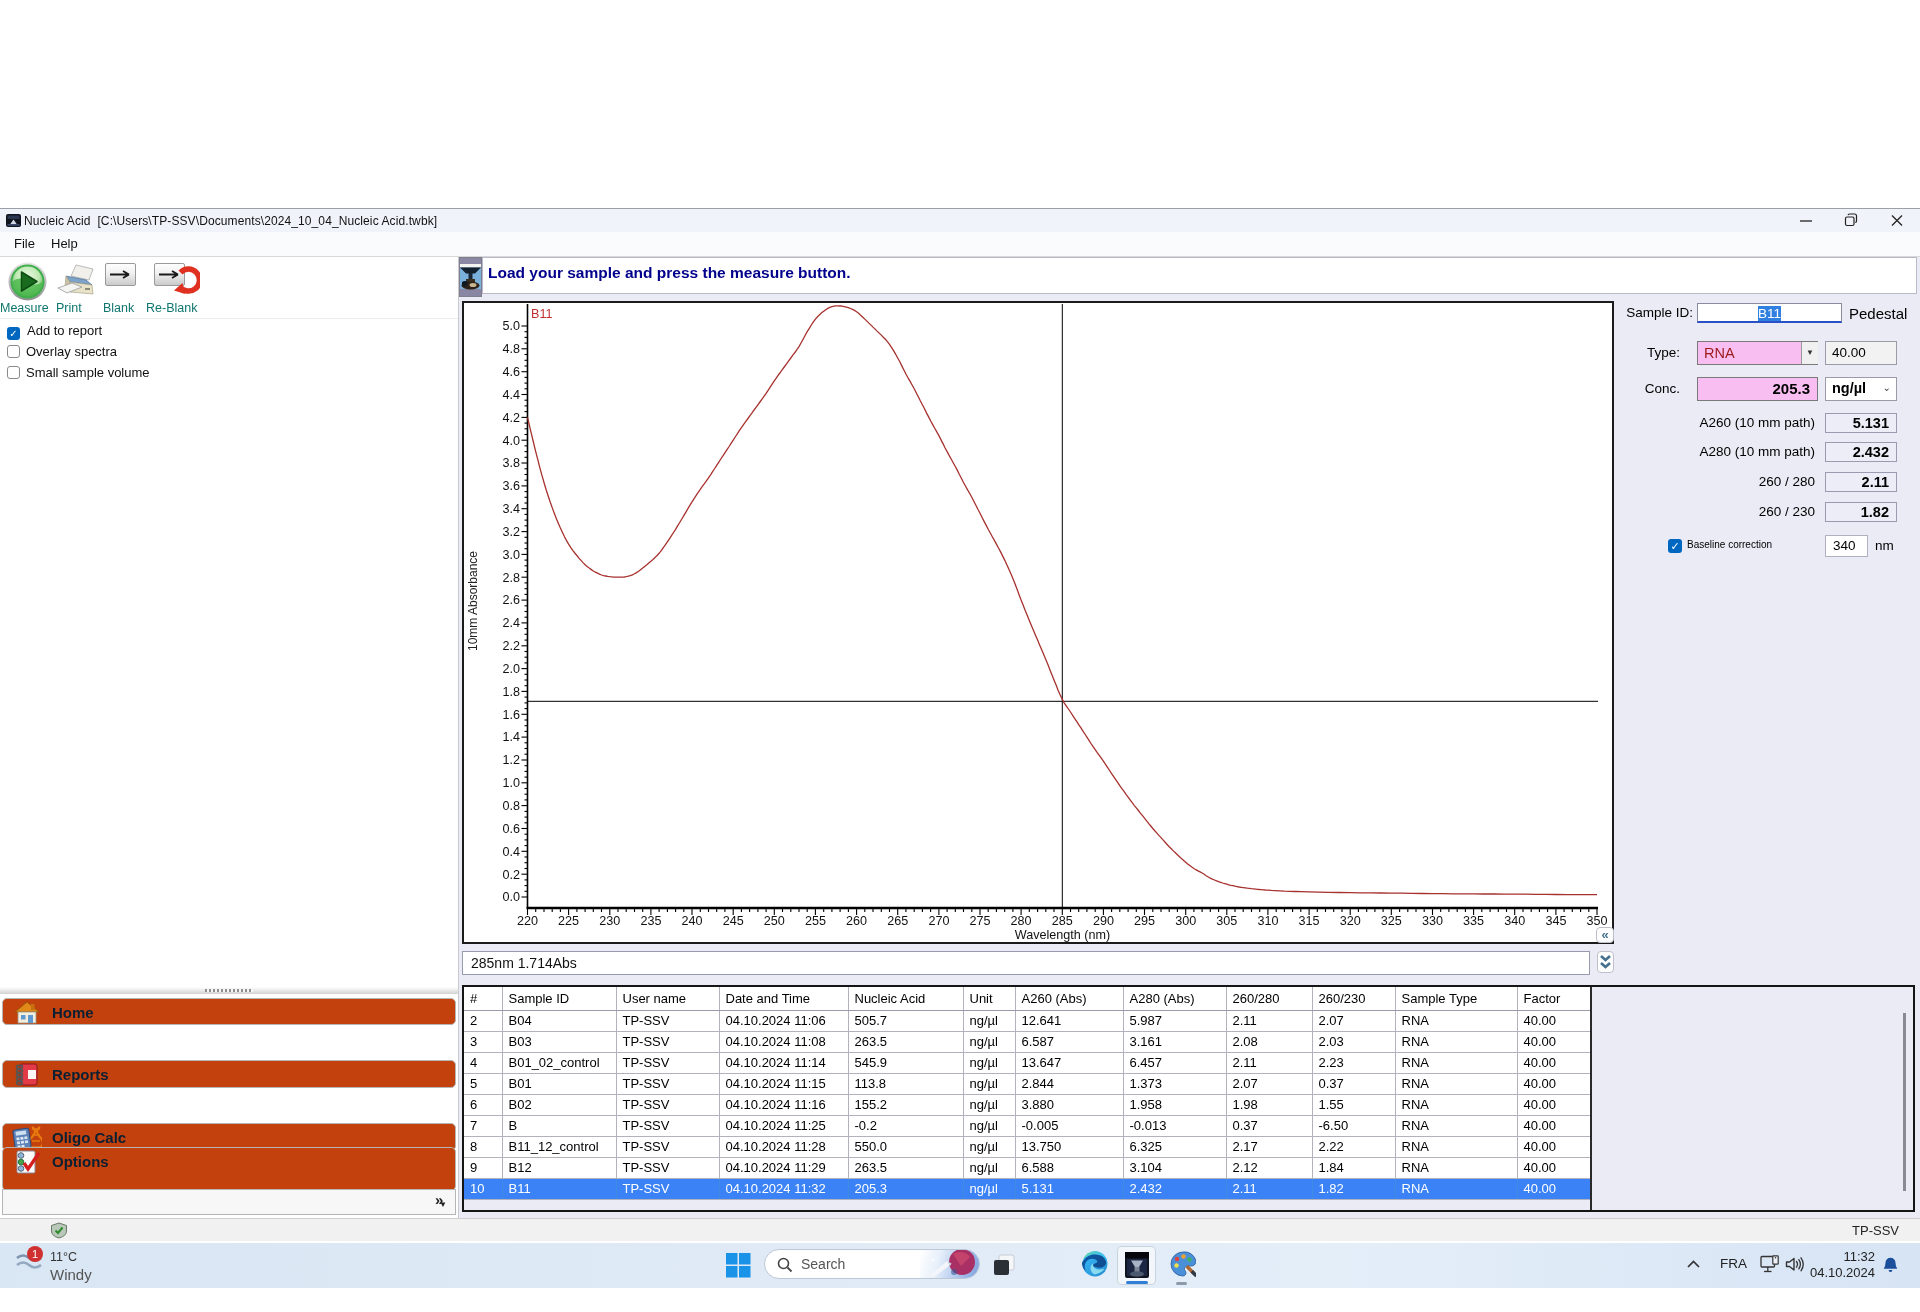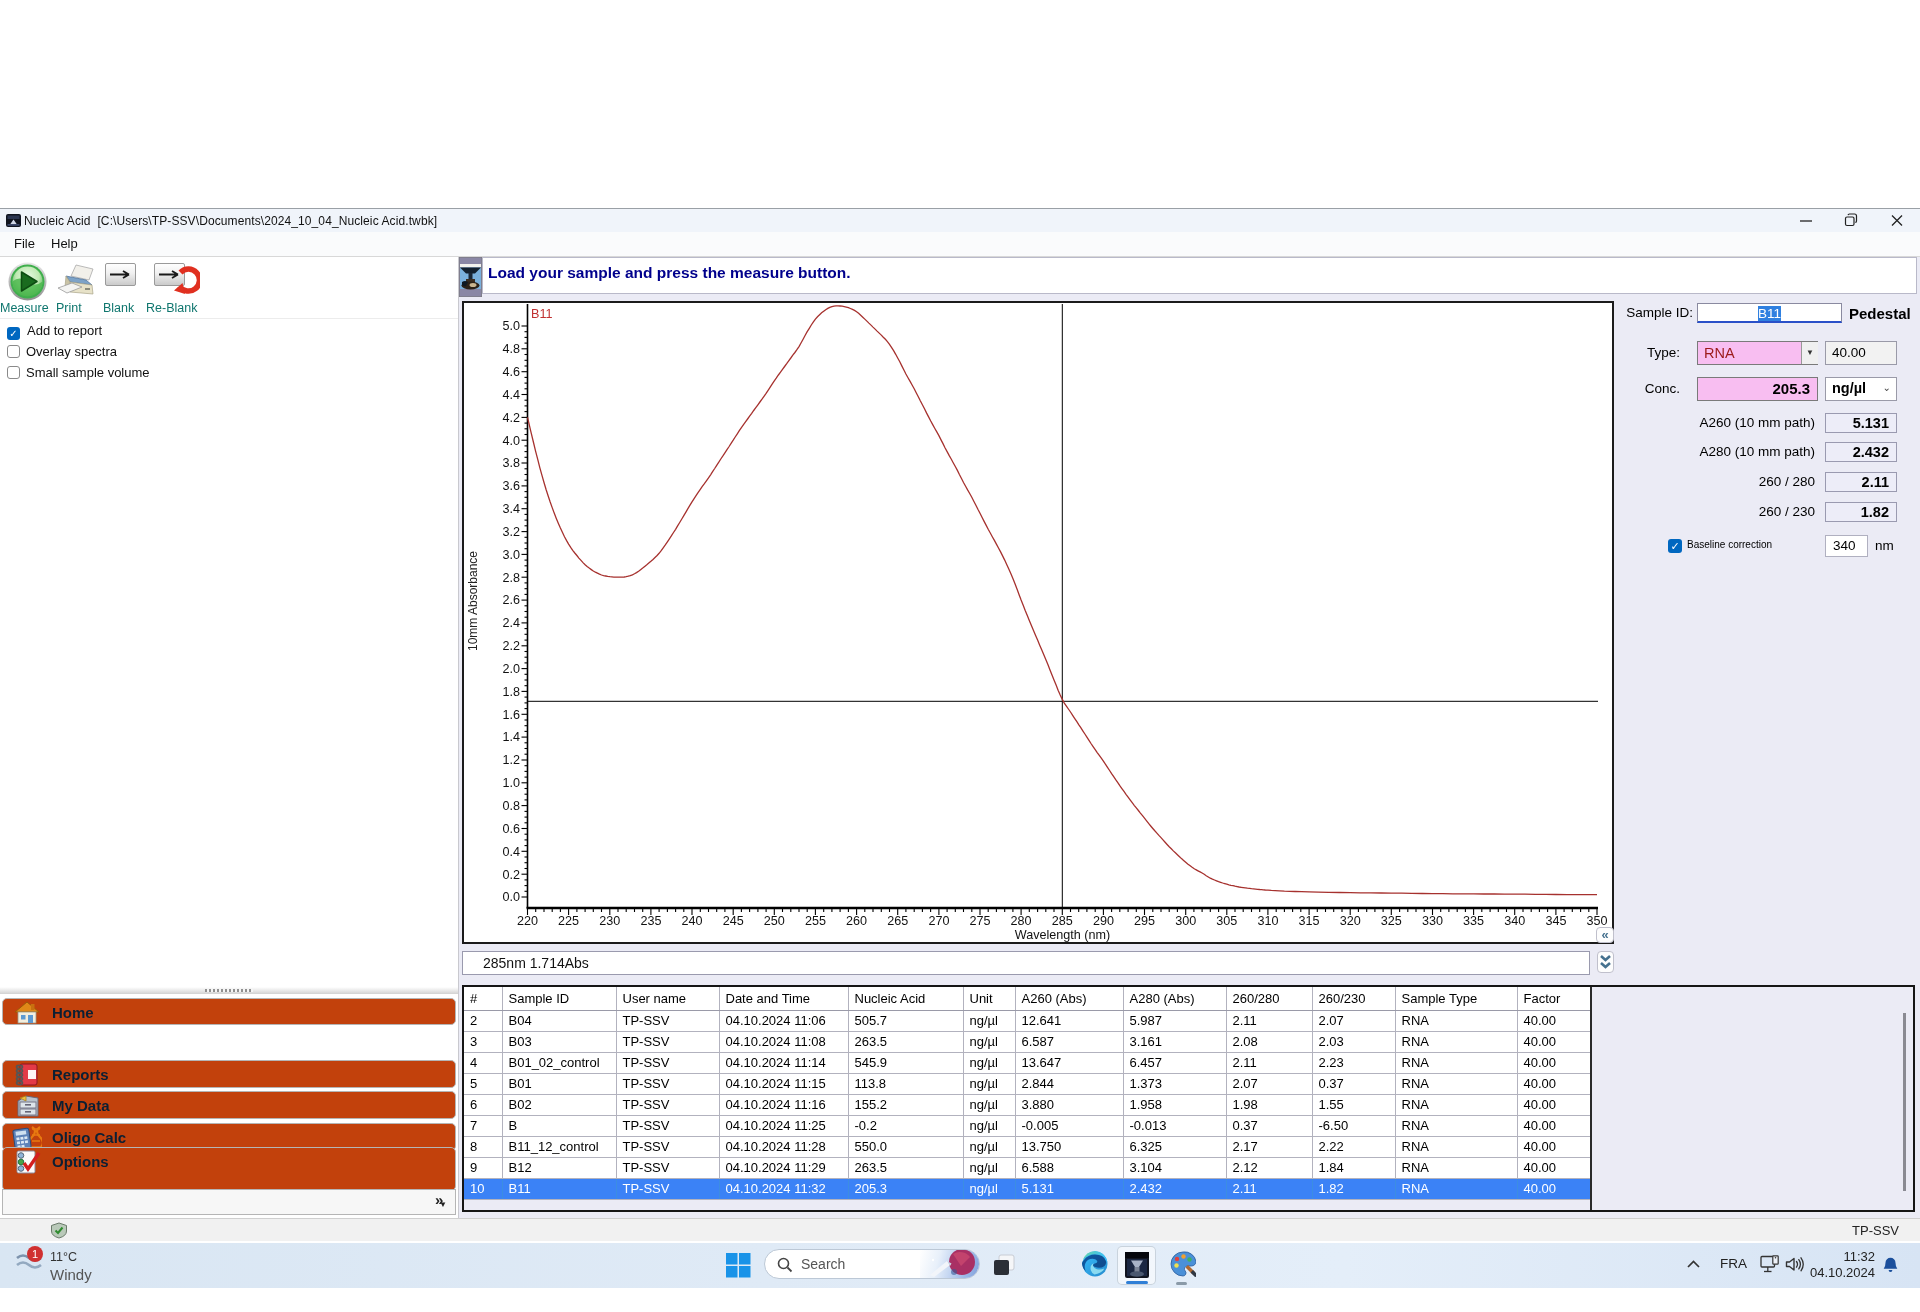--- a/index.html
+++ b/index.html
@@ -11,21 +11,21 @@
 #menubar span{position:absolute;top:4px;font-size:13px;color:#111}
 #leftpanel{position:absolute;left:0;top:48px;width:459px;height:962px;background:#fff;border-right:1px solid #c9c9cf}
 #toolbar{position:absolute;left:0;top:0;width:458px;height:62px;background:#fff;border-bottom:1px solid #ececec}
 .tlabel{position:absolute;top:44px;font-size:12.5px;color:#0f766e;}
 .cbrow{position:absolute;left:7px;font-size:13px;color:#111}
 .cb{display:inline-block;width:13px;height:13px;border:1px solid #8a8a8a;border-radius:3px;background:#fff;vertical-align:-2px;margin-right:6px}
 .cbc{display:inline-block;width:13px;height:13px;border-radius:3px;background:#0067c0;vertical-align:-2px;margin-right:7px;color:#fff;font-size:10px;text-align:center;line-height:13px}
 #rightregion{position:absolute;left:459px;top:48px;width:1461px;height:962px;background:#ebebf5}
 #msgbox{position:absolute;left:23px;top:0px;width:1435px;height:37px;background:#fff;border:1px solid #b9b9c9}
 #chartbox{position:absolute;left:3px;top:44px;width:1152px;height:643px;background:#fff;border:2px solid #1b1b1b}
-#statusline{position:absolute;left:3px;top:694px;width:1128px;height:24px;background:#fff;border:1px solid #9a9aae;font-size:14px;color:#111;padding:3px 0 0 20px}
+#statusline{position:absolute;left:3px;top:694px;width:1128px;height:24px;background:#fff;border:1px solid #9a9aae;font-size:14px;color:#111;padding:3px 0 0 8px}
 #tablebox{position:absolute;left:3px;top:728px;width:1453px;height:227px;background:#ebebf5;border:2px solid #151515}
 .srow{position:absolute;left:2px;width:454px;height:27px;background:#c2410c;border:1px solid #b5b5b5;border-radius:5px}
 .srow .sic{position:absolute;left:9px;top:0px;width:30px;height:26px}
 .srow .stx{position:absolute;left:49px;top:5px;font-size:15px;font-weight:bold;color:#0b1f33}
 #statusbar{position:absolute;left:0;top:1009px;width:1920px;height:23px;background:#f1f1f1;border-top:1px solid #cfcfcf}
 #taskbar{position:absolute;left:0;top:1243px;width:1920px;height:45px;background:linear-gradient(90deg,#d9e6f3 0%,#dfeaf6 40%,#e4eef9 70%,#d7e4f4 100%)}
 </style></head><body>
 <div id="win">
  <div id="titlebar">
   <svg class="abs" style="left:6px;top:4px" width="15" height="15">
@@ -122,31 +122,20 @@
           <rect x="16" y="9" width="8" height="9" fill="#fff" opacity="0.95"></rect>
           <g stroke="#555" stroke-width="1.6">
    <ellipse cx="7.5" cy="6" rx="3" ry="1.6" fill="none"></ellipse>
             <ellipse cx="7.5" cy="10" rx="3" ry="1.6" fill="none"></ellipse>
             <ellipse cx="7.5" cy="14" rx="3" ry="1.6" fill="none"></ellipse>
             <ellipse cx="7.5" cy="18" rx="3" ry="1.6" fill="none"></ellipse>
             <ellipse cx="7.5" cy="22" rx="3" ry="1.6" fill="none"></ellipse>
           </g>
         </svg>
    <div class="stx">Reports</div>
-      </div>
-  <div class="srow" style="top:834px;height:28px">
-   <svg class="sic" width="32" height="28">
-          <path d="M6 9 L14 4 L26 6 L26 24 L6 24 Z" fill="#b9c2cc" stroke="#667" stroke-width="1"></path>
-          <path d="M8 6 L14 9 L14 4 Z" fill="#f0c040" stroke="#a8821a" stroke-width="0.8"></path>
-          <rect x="8" y="10" width="16" height="6" fill="#dde4ea" stroke="#778"></rect>
-          <rect x="8" y="17" width="16" height="6" fill="#dde4ea" stroke="#778"></rect>
-          <rect x="13" y="12" width="6" height="1.6" fill="#667"></rect>
-          <rect x="13" y="19" width="6" height="1.6" fill="#667"></rect>
-        </svg>
-   <div class="stx">My Data</div>
       </div>
   <div class="srow" style="top:866px;height:28px">
    <svg class="sic" width="32" height="28">
           <path d="M20 3 q6 4 0 10 q-6 6 0 11 M28 3 q-6 4 0 10 q6 6 0 11" stroke="#e87a10" stroke-width="2.2" fill="none"></path>
           <path d="M20 5 h8 M20 11 h8 M20 17 h8 M20 23 h8" stroke="#e87a10" stroke-width="1.4"></path>
           <rect x="2" y="5" width="16" height="20" rx="2" fill="#5d82b8" stroke="#2c4a78" stroke-width="1" transform="rotate(-8 10 15)"></rect>
           <rect x="4.5" y="7" width="10.5" height="4" fill="#cfe0f0" transform="rotate(-8 10 15)"></rect>
           <g fill="#dce8f4" transform="rotate(-8 10 15)">
             <rect x="4.5" y="13" width="3" height="2.6"></rect>
             <rect x="8.5" y="13" width="3" height="2.6"></rect>
@@ -637,21 +626,21 @@
               <td>RNA</td>
               <td>40.00</td>
             </tr>
 </tbody>
         </table>
   <div class="abs" style="left:1439px;top:26px;width:3px;height:178px;background:#8a8a92"></div>
   <div class="abs" style="left:1126px;top:0;width:2px;height:223px;background:#2a2a2a"></div>
  </div>
  <div class="abs" style="left:1234px;top:48px;font-size:13.5px;color:#000;transform:translateX(-100%);white-space:nowrap">Sample ID:</div>
  <div class="abs" style="left:1238px;top:46px;width:145px;height:20px;background:#fff;border:1px solid #8a8aa0;border-bottom:2px solid #2a50c8;text-align:center;font-size:13.5px;padding-top:2px"><span style="background:#2f80e0;color:#fff">B11</span></div>
- <div class="abs" style="left:1390px;top:48px;font-size:15px;font-weight:bold;color:#000">Pedestal</div>
+ <div class="abs" style="left:1390px;top:48px;font-size:15px;font-weight:normal;color:#000">Pedestal</div>
  <div class="abs" style="left:1221px;top:88px;font-size:13.5px;color:#000;transform:translateX(-100%);white-space:nowrap">Type:</div>
  <div class="abs" style="left:1238px;top:84px;width:121px;height:24px;background:#f8bef1;border:1px solid #7a7a7a">
   <div class="abs" style="left:6px;top:3px;font-size:14.5px;color:#9c1a1a">RNA</div>
   <div class="abs" style="left:103px;top:0;width:17px;height:22px;background:#f0f0f0;border-left:1px solid #999;text-align:center;font-size:8px;color:#333;line-height:22px">▼</div>
  </div>
  <div class="abs" style="left:1366px;top:84px;width:72px;height:24px;background:#f2f2f2;border:1px solid #9a9aa8;font-size:13.5px;padding:3px 0 0 6px">40.00</div>
  <div class="abs" style="left:1221px;top:124px;font-size:13.5px;color:#000;transform:translateX(-100%);white-space:nowrap">Conc.</div>
  <div class="abs" style="left:1238px;top:120px;width:121px;height:24px;background:#f8bef1;border:1px solid #7a7a7a;font-size:15px;font-weight:bold;text-align:right;padding:2px 7px 0 0">205.3</div>
  <div class="abs" style="left:1366px;top:120px;width:72px;height:24px;background:#fff;border:1px solid #9a9aa8;font-size:14.5px;font-weight:bold;padding:2px 0 0 6px">ng/µl<span style="position:absolute;right:5px;top:4px;font-size:10px;font-weight:normal;color:#444">⌄</span></div>
  <div class="abs" style="left:1356px;top:158px;font-size:13.5px;color:#000;transform:translateX(-100%);white-space:nowrap">A260 (10 mm path)</div>

